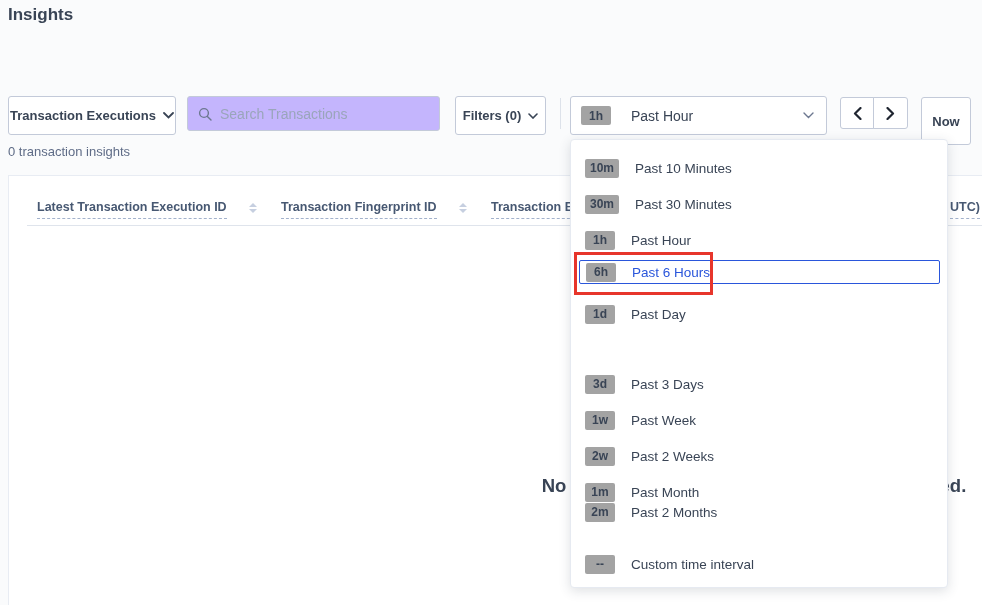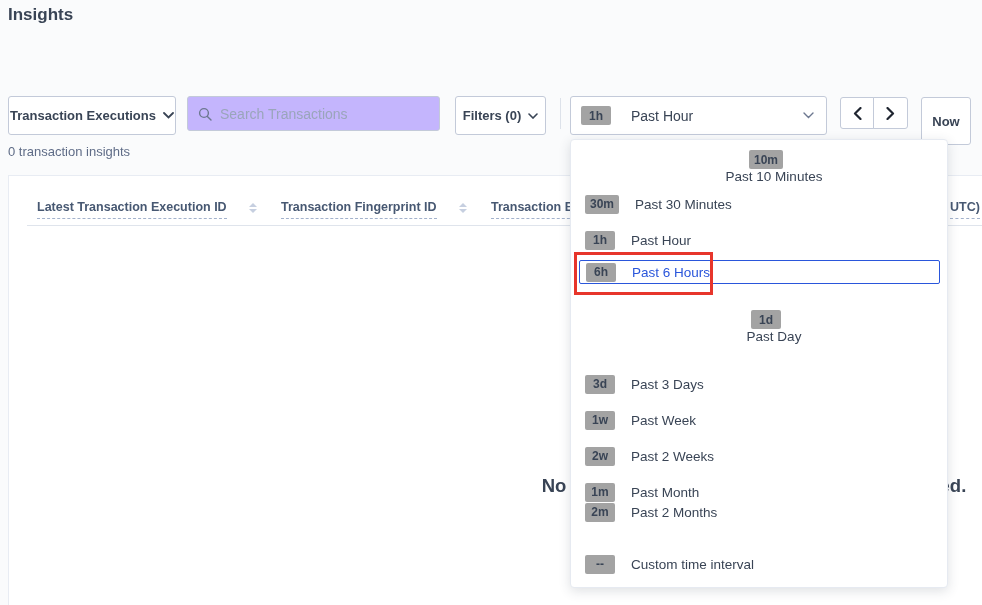--- a/index.html
+++ b/index.html
@@ -151,37 +151,37 @@
         </div>
         <div class="hcell hcell4">
           <span class="hlabel">UTC)</span>
         </div>
       </div>
     <div class="thead-line"></div>
     <div class="empty-msg">No insight events in the last hour were returned.</div>
   </div>
 
   <div class="dropdown" id="dropdown">
-      <div class="dd-item" style="top: 10px; flex-direction: column;">
+      <div class="dd-item" style="top: 10px;">
         <span class="badge">10m</span>
         <span class="dd-label">Past 10 Minutes</span>
       </div>
       <div class="dd-item" style="top: 46px;">
         <span class="badge">30m</span>
         <span class="dd-label">Past 30 Minutes</span>
       </div>
       <div class="dd-item" style="top: 82px;">
         <span class="badge">1h</span>
         <span class="dd-label">Past Hour</span>
       </div>
       <div class="dd-item hl" style="top: 120px;">
         <span class="badge">6h</span>
         <span class="dd-label">Past 6 Hours</span>
       </div>
-      <div class="dd-item" style="top: 170px; flex-direction: column;">
+      <div class="dd-item" style="top: 156px;">
         <span class="badge">1d</span>
         <span class="dd-label">Past Day</span>
       </div>
       <div class="dd-item" style="top: 226px;">
         <span class="badge">3d</span>
         <span class="dd-label">Past 3 Days</span>
       </div>
       <div class="dd-item" style="top: 262px;">
         <span class="badge">1w</span>
         <span class="dd-label">Past Week</span>

